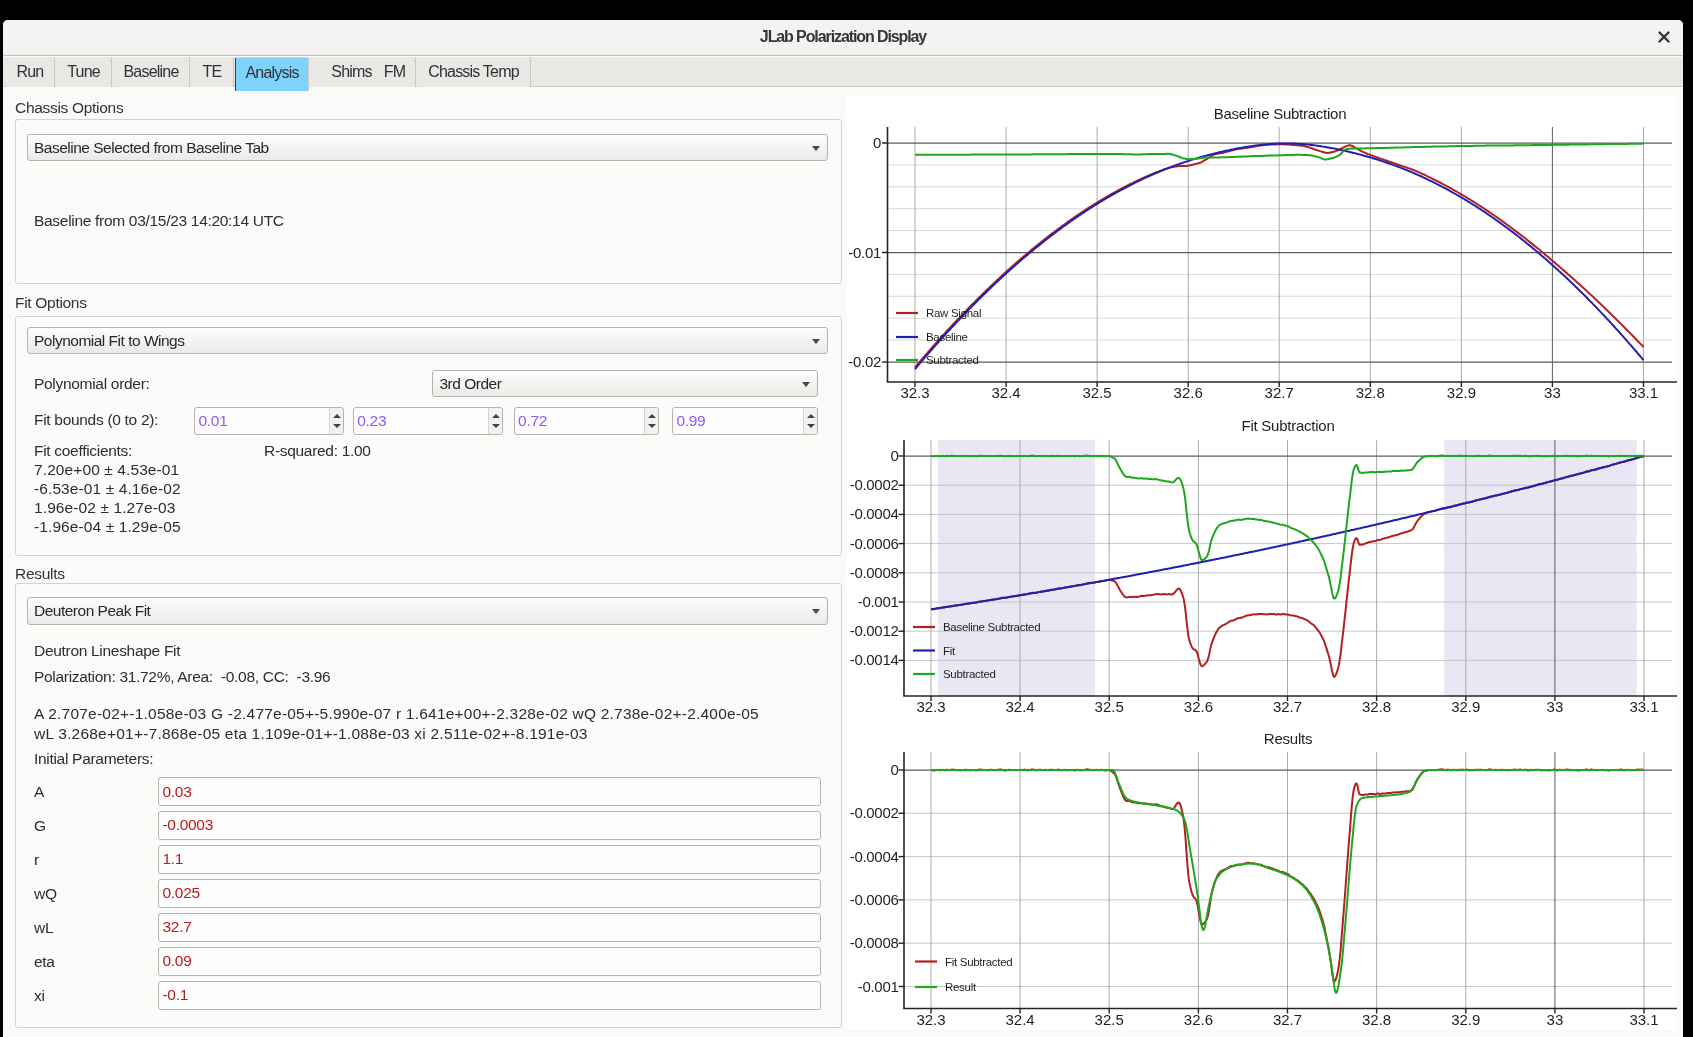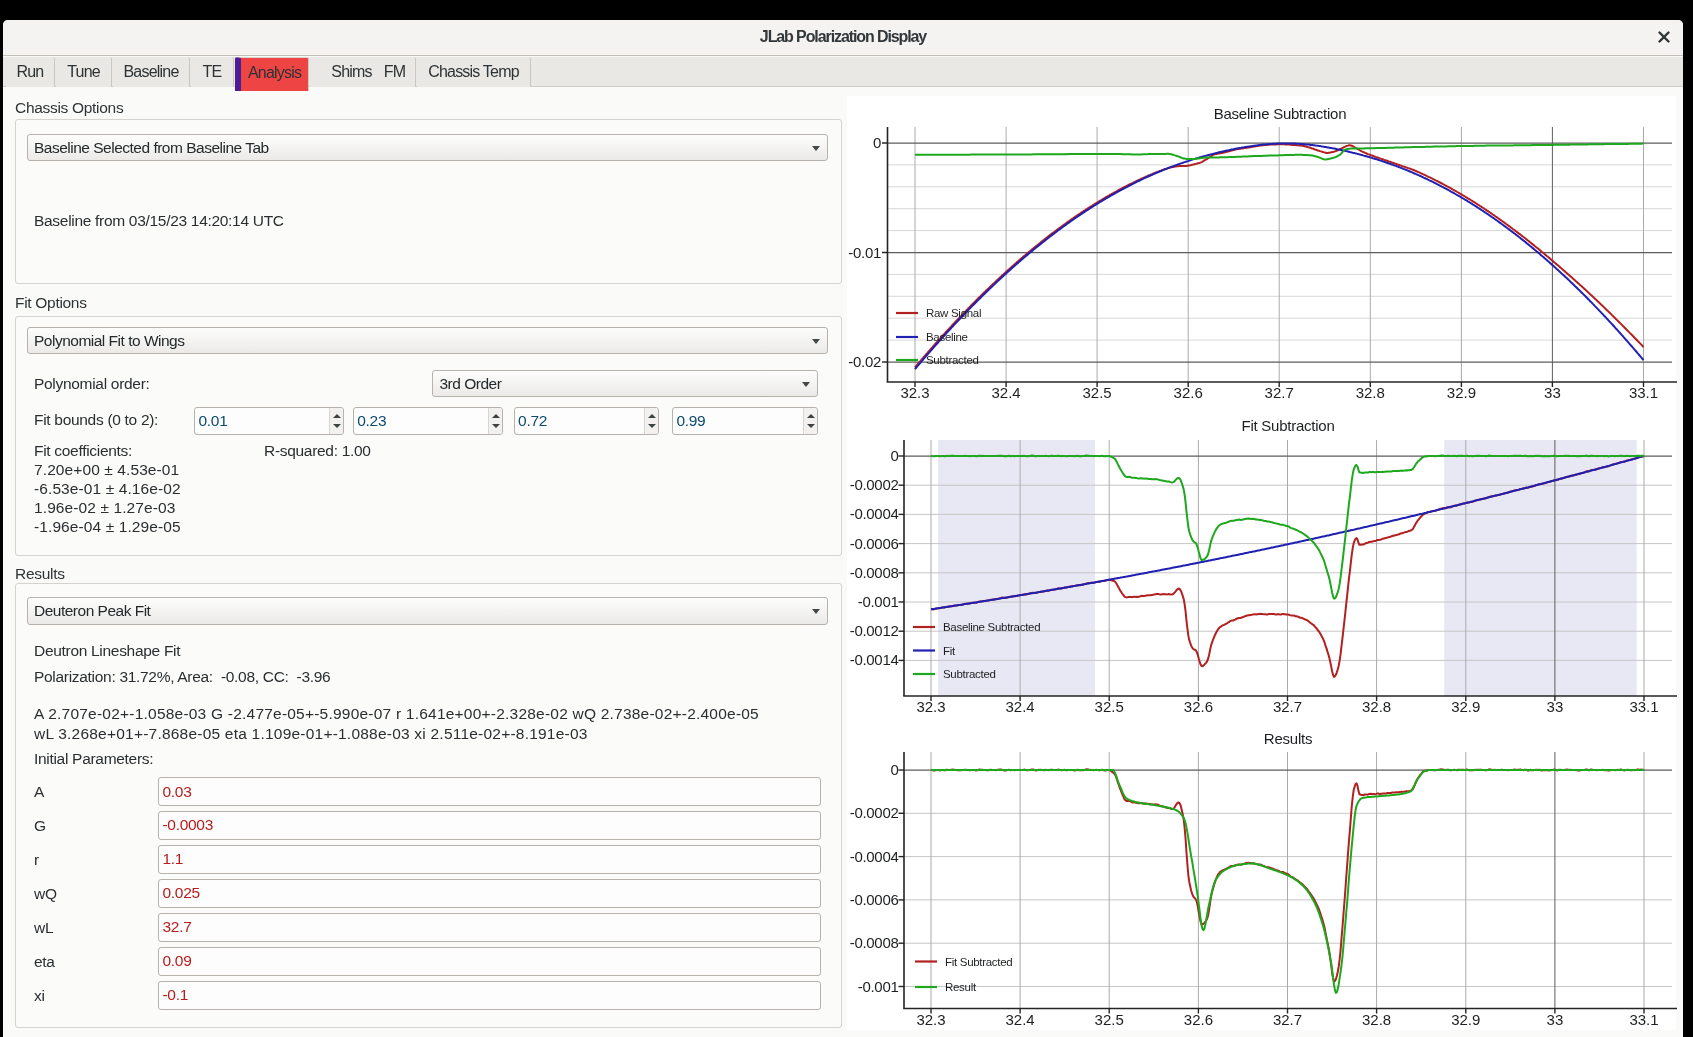--- a/index.html
+++ b/index.html
@@ -8,38 +8,38 @@
 #titlebar { position:absolute; left:0; top:0; width:1680px; height:36px;
   background:#f4f3f1; border-bottom:1px solid #c2bfb9; }
 #title { position:absolute; left:0; right:0; top:8px; text-align:center;
   font-size:16px; font-weight:bold; color:#32373a; letter-spacing:-1.1px; }
 #close { position:absolute; right:8px; top:6px; width:22px; height:22px; }
 #tabbar { position:absolute; left:0; top:37px; width:1680px; height:30px;
   background:#e9e8e5; border-bottom:1px solid #cfccc7; }
 .tab { position:absolute; top:0; height:30px; line-height:30px; text-align:center;
   font-size:16px; color:#2d3234; background:#e9e8e5; letter-spacing:-0.8px;
   border-right:1px solid #c9c7c2; border-radius:2px 2px 0 0; }
-.tab.active { background:#ef4444; height:34px; z-index:3;
-  border-left:6px solid #4c1d95; border-right:1px solid #cfccc7; border-top:1px solid #d7d5d0; }
+.tab.active { background:#7dd3fc; height:34px; z-index:3;
+  border-left:1px solid #4c1d95; border-right:1px solid #cfccc7; border-top:1px solid #d7d5d0; }
 #page { position:absolute; left:0; top:67px; width:1680px; height:951px; background:#fafaf9; }
 #botline { position:absolute; left:0; top:1018px; width:1680px; height:3px; background:#d9d8d4; }
 .sect { position:absolute; font-size:15.5px; color:#2e3436; letter-spacing:-0.3px; }
 .frame { position:absolute; border:1px solid #d6d3cf; border-radius:3px; background:#fbfbfa; }
 .lab { position:absolute; font-size:15.5px; color:#2a2e30; white-space:pre; letter-spacing:-0.3px; }
 .flab { position:absolute; font-size:15.5px; color:#2a2e30; letter-spacing:-0.3px; }
 .combo { position:absolute; border:1px solid #b7b2ac; border-radius:3px;
   background:linear-gradient(#fdfdfd,#ebeae7); }
 .ctext { position:absolute; left:6.5px; top:50%; transform:translateY(-50%);
   font-size:15.5px; color:#24292b; white-space:pre; letter-spacing:-0.5px; }
 .carr { position:absolute; right:7px; top:50%; margin-top:-2px; width:0; height:0;
   border-left:4.5px solid transparent; border-right:4.5px solid transparent;
   border-top:5.5px solid #43484b; }
 .spin { position:absolute; border:1px solid #b7b2ac; border-radius:3px; background:#fdfdfd; }
 .stext { position:absolute; left:3.5px; top:50%; transform:translateY(-50%);
-  font-size:15.5px; color:#0c4a6e; letter-spacing:-0.3px; }
+  font-size:15.5px; color:#8b5cf6; letter-spacing:-0.3px; }
 .sbtn { position:absolute; right:0; top:0; bottom:0; width:14px; background:#f2f1ef;
   border-left:1px solid #d8d5d1; border-radius:0 3px 3px 0; }
 .sbtn .up { position:absolute; left:50%; top:6px; margin-left:-4px; width:0; height:0;
   border-left:4px solid transparent; border-right:4px solid transparent;
   border-bottom:4.5px solid #3d4245; }
 .sbtn .dn { position:absolute; left:50%; bottom:6px; margin-left:-4px; width:0; height:0;
   border-left:4px solid transparent; border-right:4px solid transparent;
   border-top:4.5px solid #3d4245; }
 .entry { position:absolute; border:1px solid #b7b2ac; border-radius:3px; background:#fdfdfd; }
 .entry span { position:absolute; left:3.5px; top:50%; transform:translateY(-50%);

